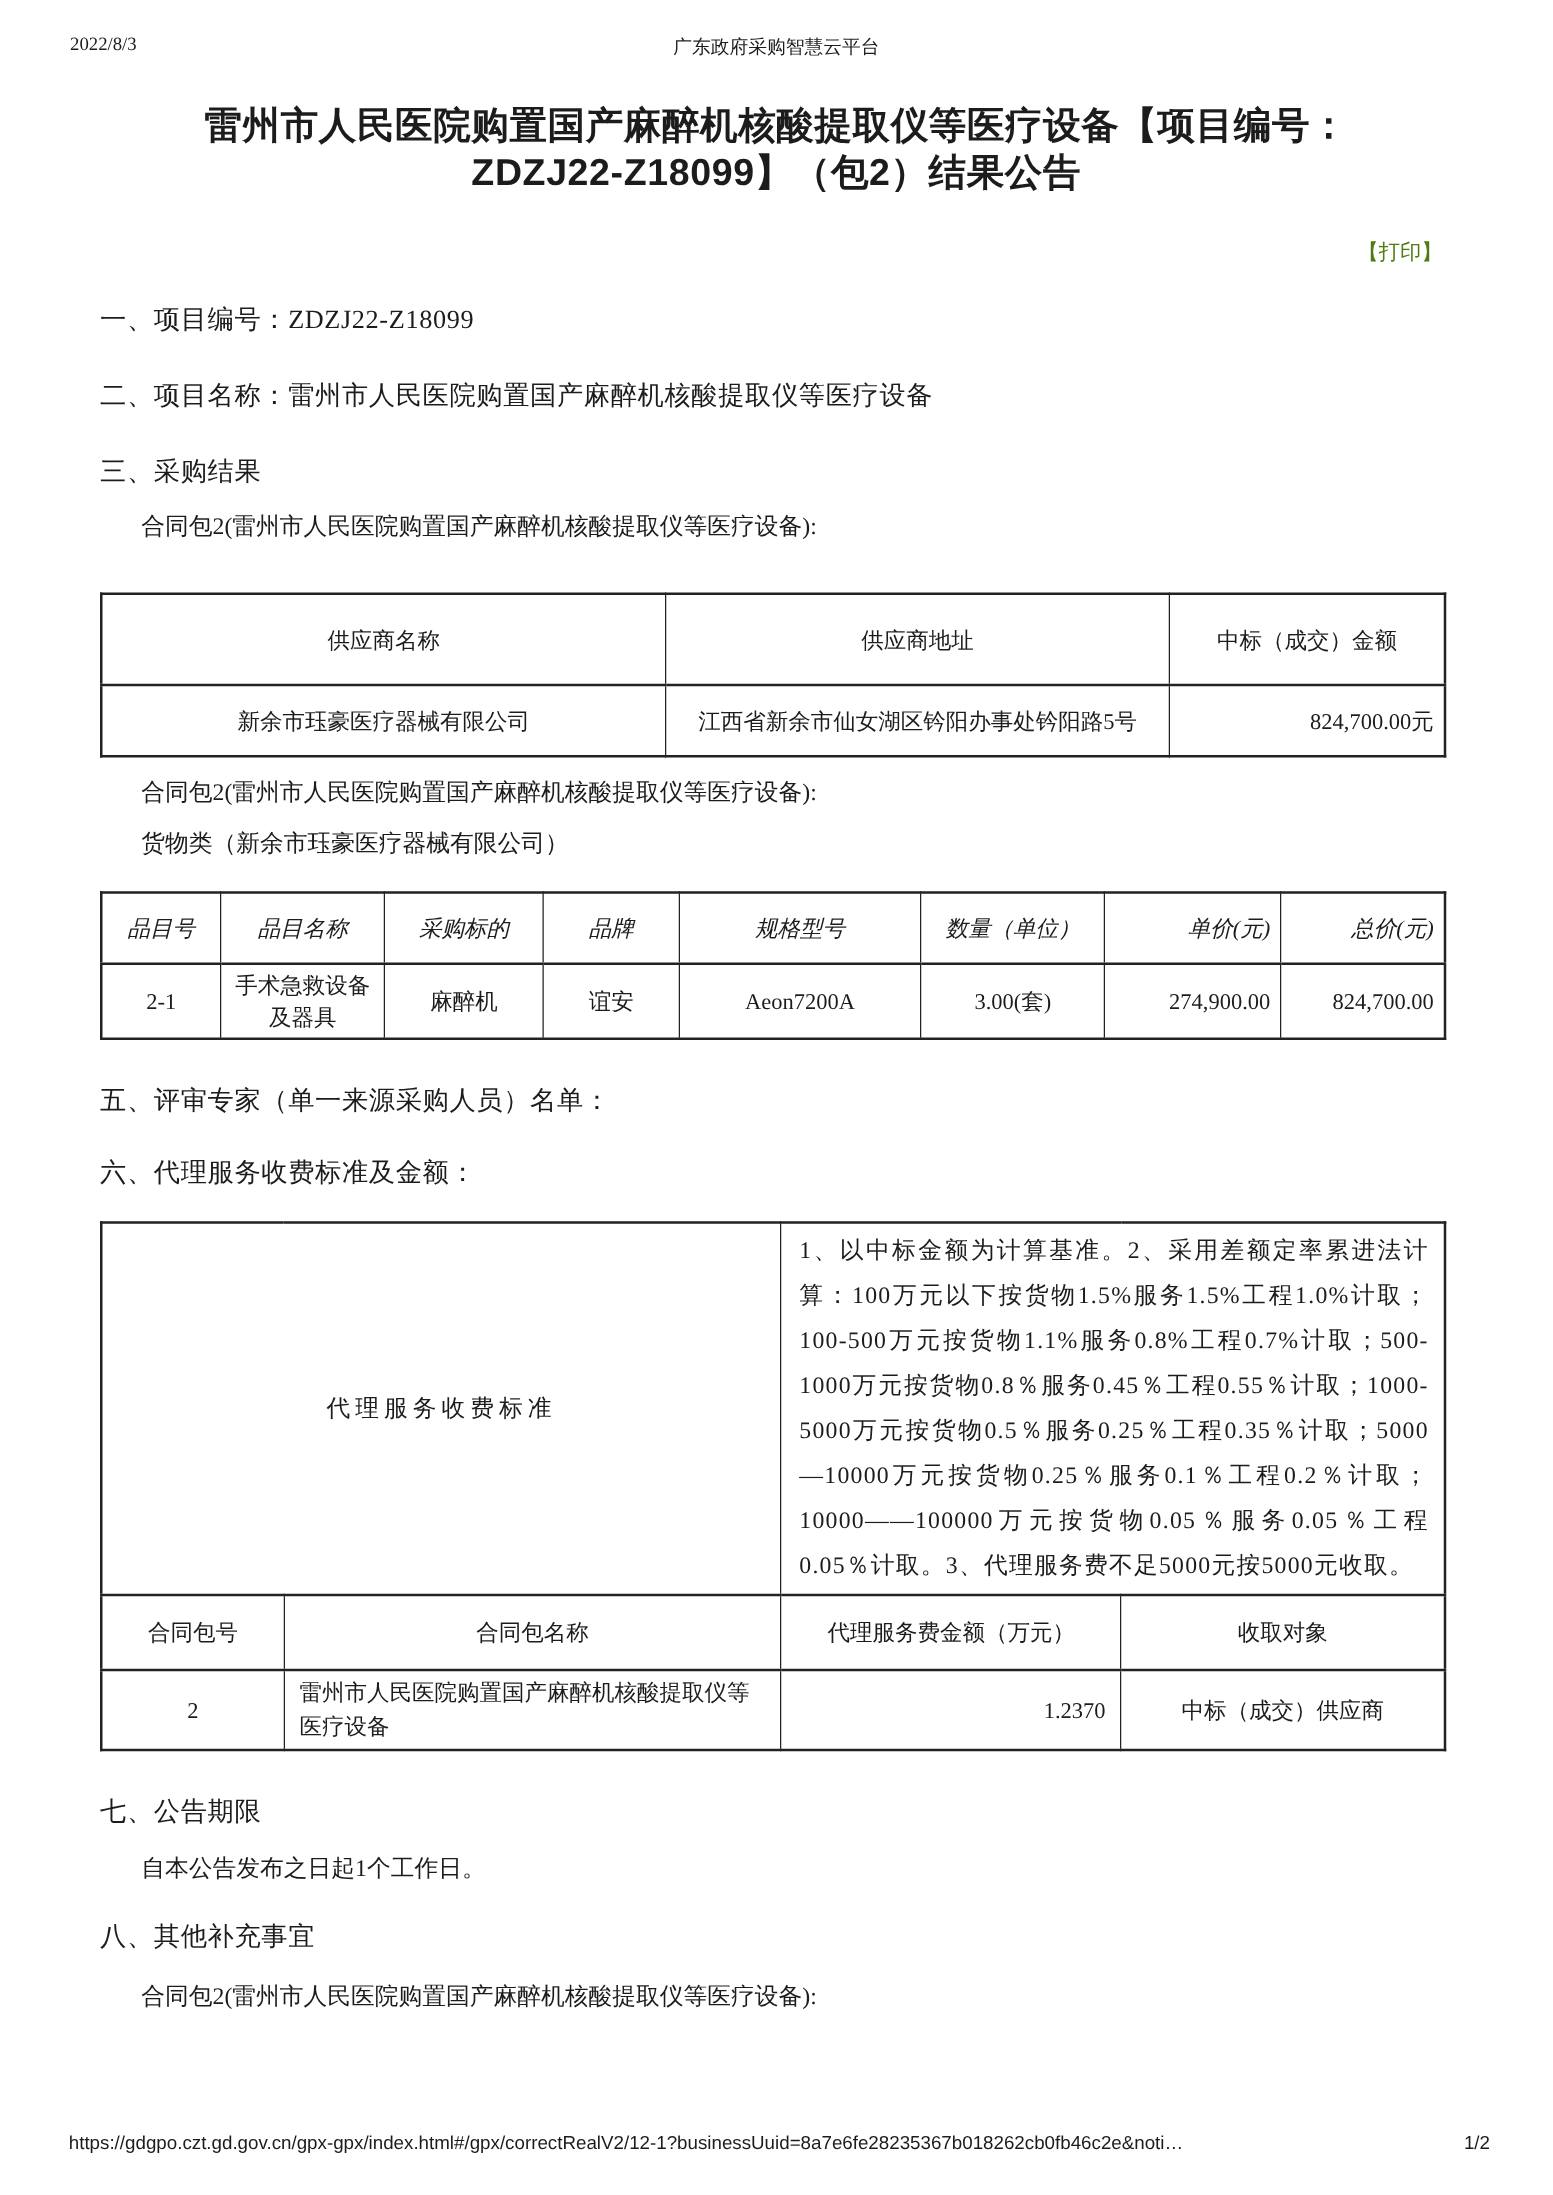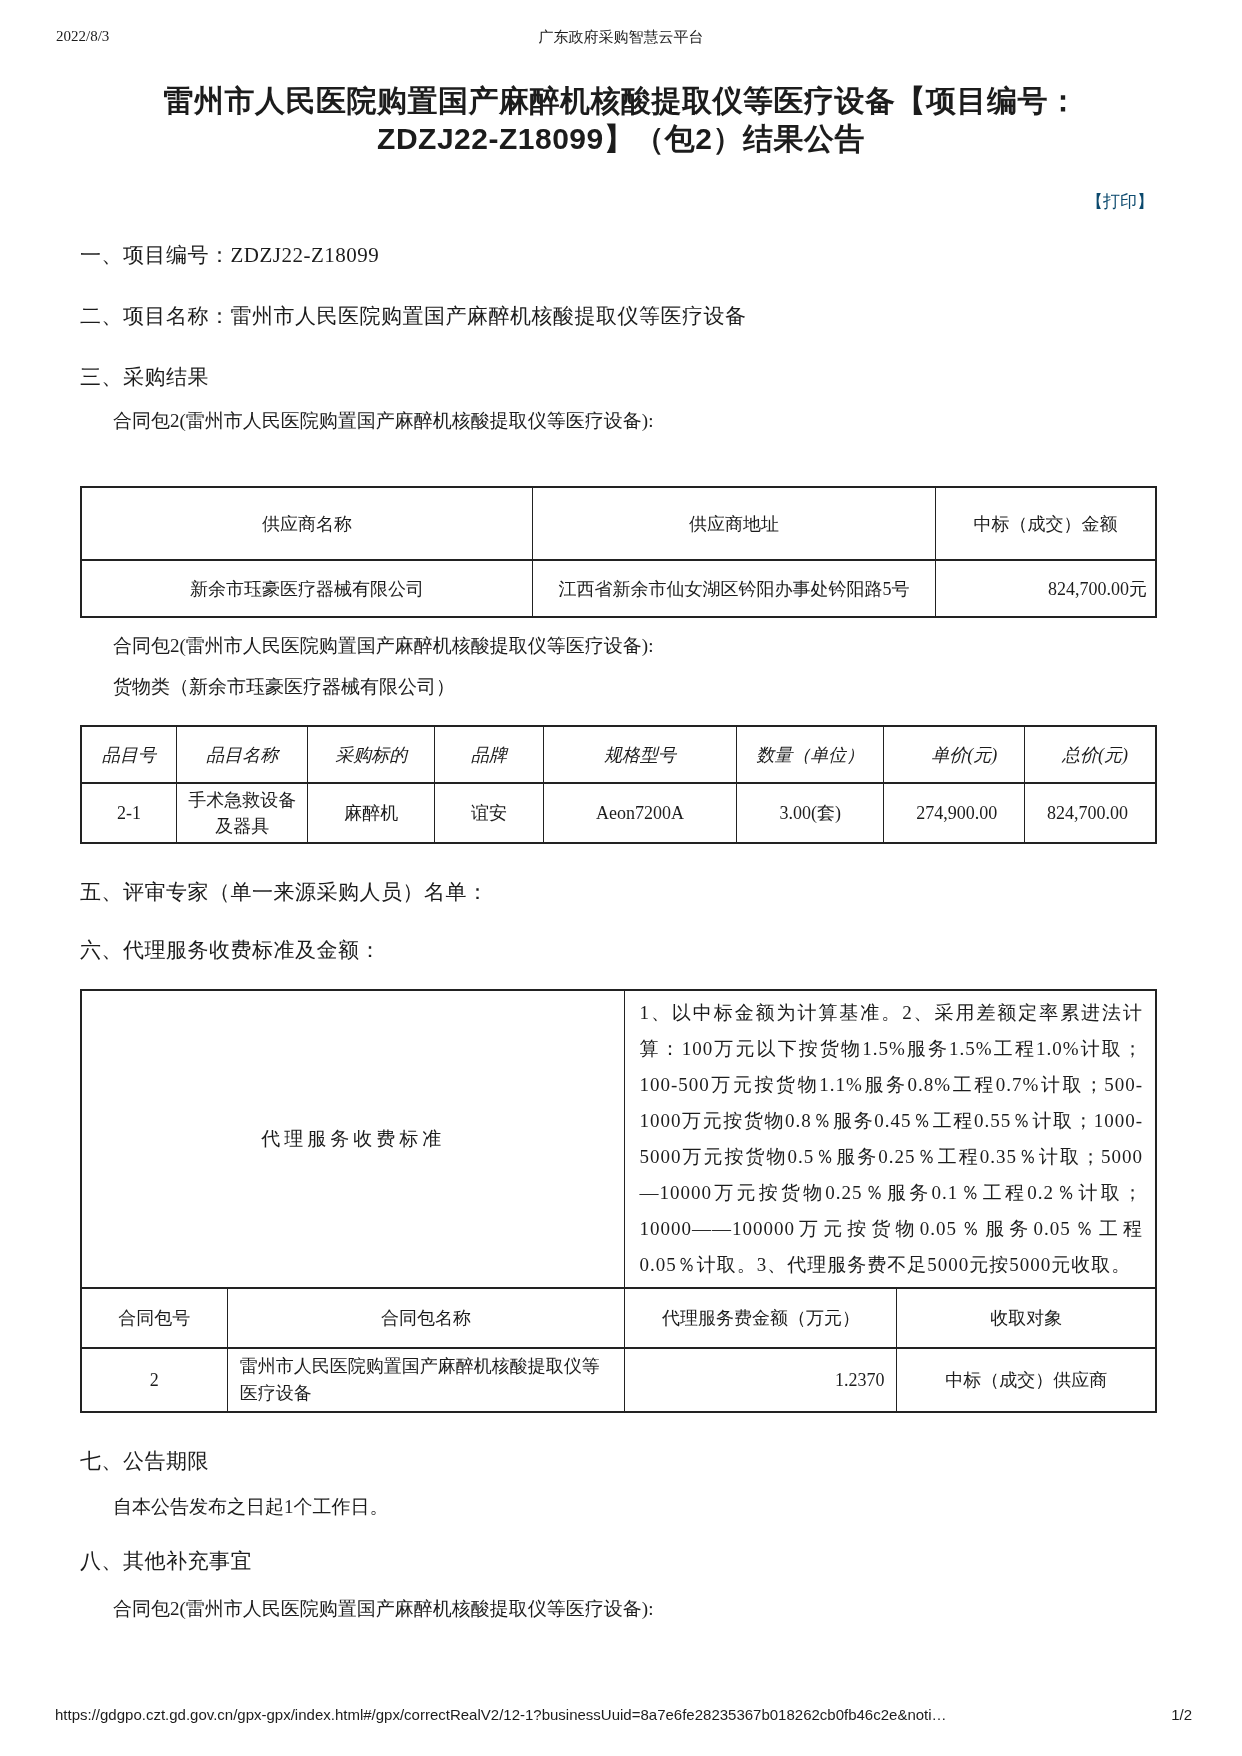--- a/index.html
+++ b/index.html
@@ -18,48 +18,48 @@
   
   .doc-title {
     width: 980px; margin: 34px auto 0;
     text-align: center;
     font-family: "Liberation Sans", "DejaVu Sans", sans-serif;
     font-weight: 900;
     font-size: 30px; line-height: 38px;
     letter-spacing: 0.5px;
   }
   .print-row { text-align: right; padding-right: 88px; margin-top: 32px; font-size: 17px; }
-  .print-link { color: #0c4a6e; cursor: pointer; }
+  .print-link { color: #4d7c0f; cursor: pointer; }
 
   .content { margin: 0 85px 0 80px; }
   .sec-h { font-size: 21px; letter-spacing: 0.5px; }
   .s1 { margin-top: 28px; }
   .s2 { margin-top: 33px; }
   .s3 { margin-top: 33px; }
   .para { font-size: 19px; margin-left: 33px; }
   .p-intro1 { margin-top: 17px; }
 
   table { border-collapse: collapse; width: 100%; table-layout: fixed; }
   table { border: 2px solid #222; }
   th, td { border: 1px solid #222; font-weight: normal; font-size: 18px; text-align: center; }
   .thick-bottom th, .thick-bottom td { border-bottom: 2px solid #222; }
 
-  .supplier-table { margin-top: 52px; }
+  .supplier-table { margin-top: 40px; }
   .supplier-table th { height: 73px; }
   .supplier-table td { height: 57px; }
   .supplier-table .amount { text-align: right; padding-right: 8px; }
 
   .s4 { margin-top: 24px; }
   .p-intro2 { margin-top: 15px; }
   .p-intro3 { margin-top: 15px; }
 
   .item-table { margin-top: 25px; }
   .item-table th { height: 57px; font-style: italic; }
   .item-table td { height: 60px; padding: 2px 10px; }
-  .item-table .num { text-align: right; padding-right: 27px; }
+  .item-table .num { text-align: right; padding-right: 8px; }
   .item-table .wrap2 { line-height: 26px; }
 
   .s5 { margin-top: 34px; }
   .p-names { margin-top: 17px; }
   .s6 { margin-top: 30px; }
 
   .fee-table { margin-top: 25px; }
   .fee-table .std-row td { height: 290px; }
   .fee-table .std-label { letter-spacing: 4px; font-size: 19px; }
   .fee-table .std-text {

